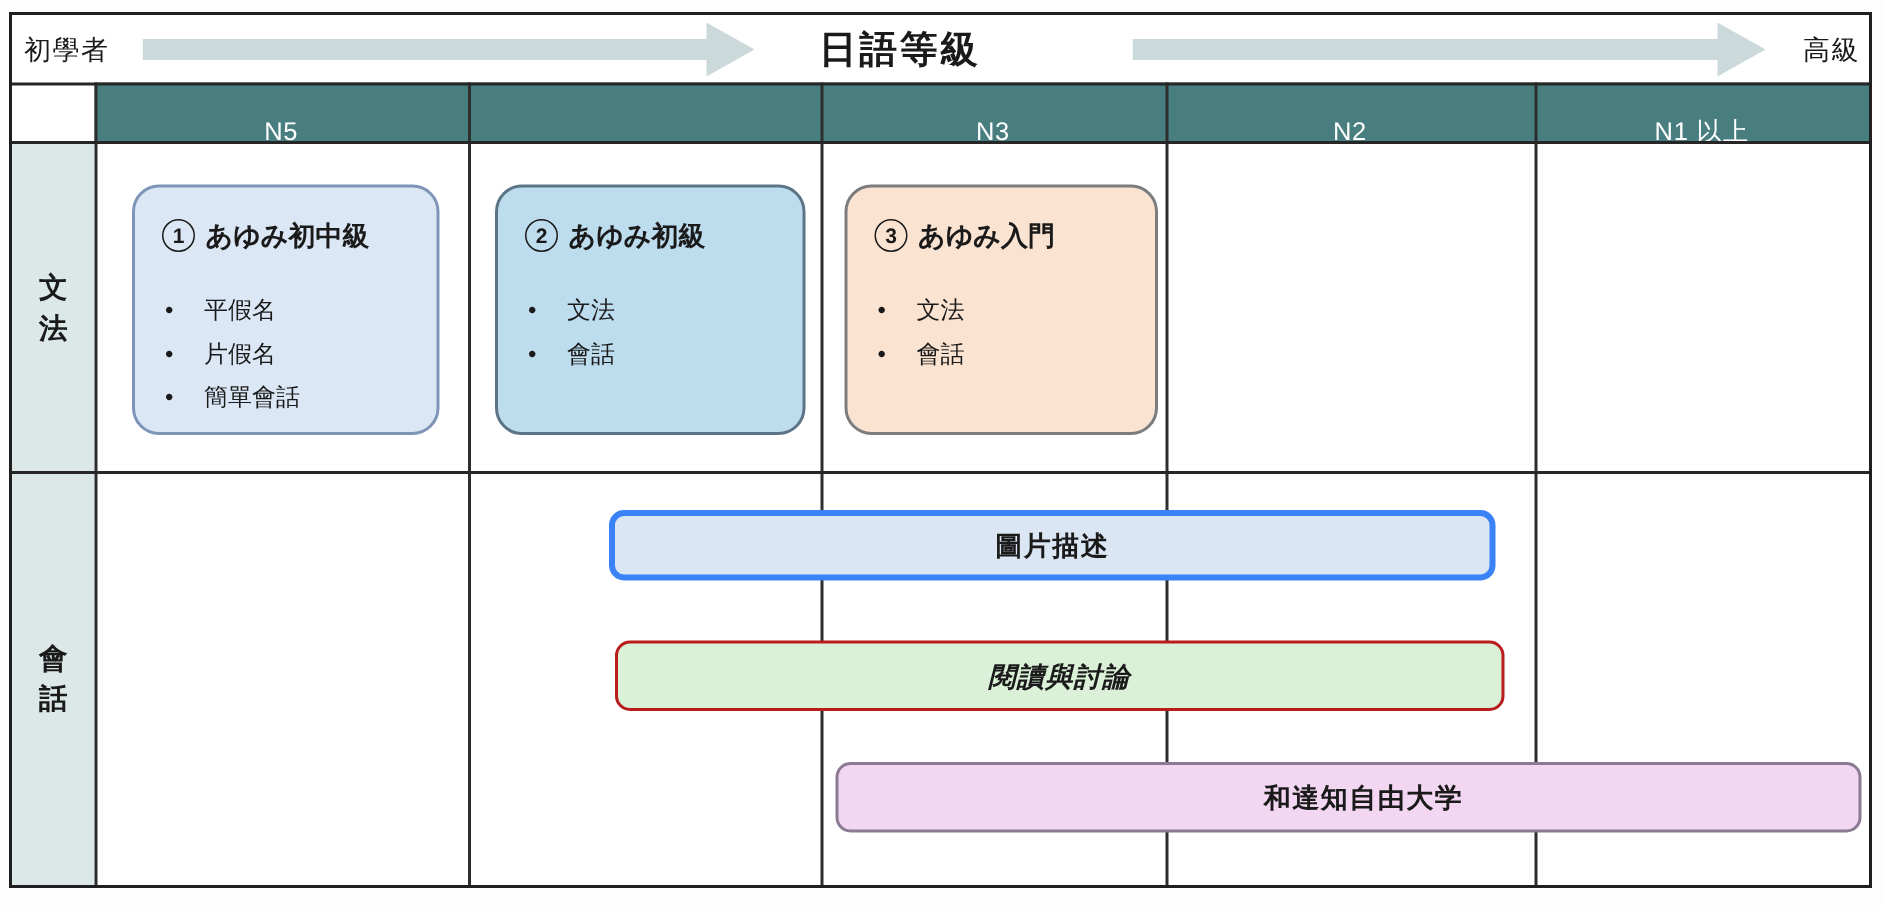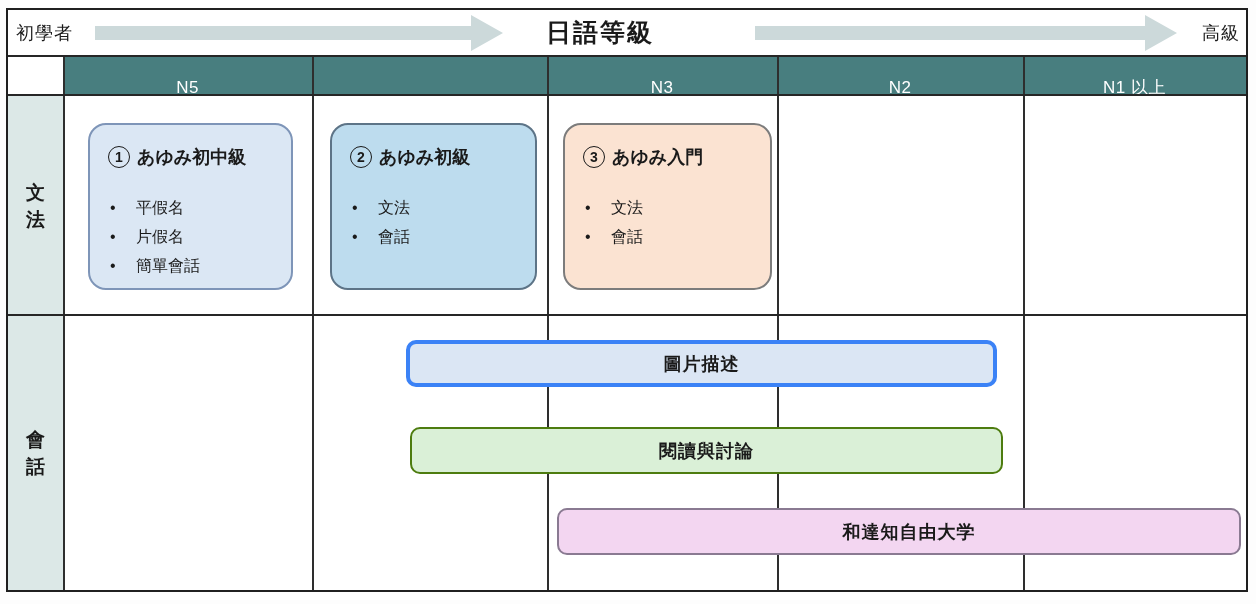--- a/index.html
+++ b/index.html
@@ -70,21 +70,21 @@
   .gbox-bullets { margin-top:24px; }
   .bullet { display:flex; font-size:16px; line-height:29px; }
   .bullet .dot { width:26px; flex:0 0 auto; text-align:left; padding-left:2px; }
   
   .cbar {
     position:absolute; height:47px; border-radius:10px; box-sizing:border-box;
     display:flex; align-items:center; justify-content:center;
     font-size:18px; font-weight:600; letter-spacing:1px;
   }
   .cbar.bar1 { left:398px; top:330px; width:591px; background:var(--bar-picture-bg,#dbe6f4); border:4px solid #3b82f6; }
-  .cbar.bar2 { left:402px; top:417px; width:593px; background:var(--bar-reading-bg,#daf0d7); border:2px solid #4d7c0f; }
+  .cbar.bar2 { left:402px; top:417px; width:593px; background:var(--bar-reading-bg,#daf0d7); border:2px solid #b91c1c;font-style:italic; }
   .cbar.bar3 { left:549px; top:498px; width:684px; background:var(--bar-wadachi-bg,#f3d6f1); border:2px solid #8a7a92;padding-left:20px; }
 </style>
 </head>
 <body>
 
 <div class="stage">
   <div class="frame">
 
     <div class="title-row">
       <div class="edge-label left">初學者</div>

